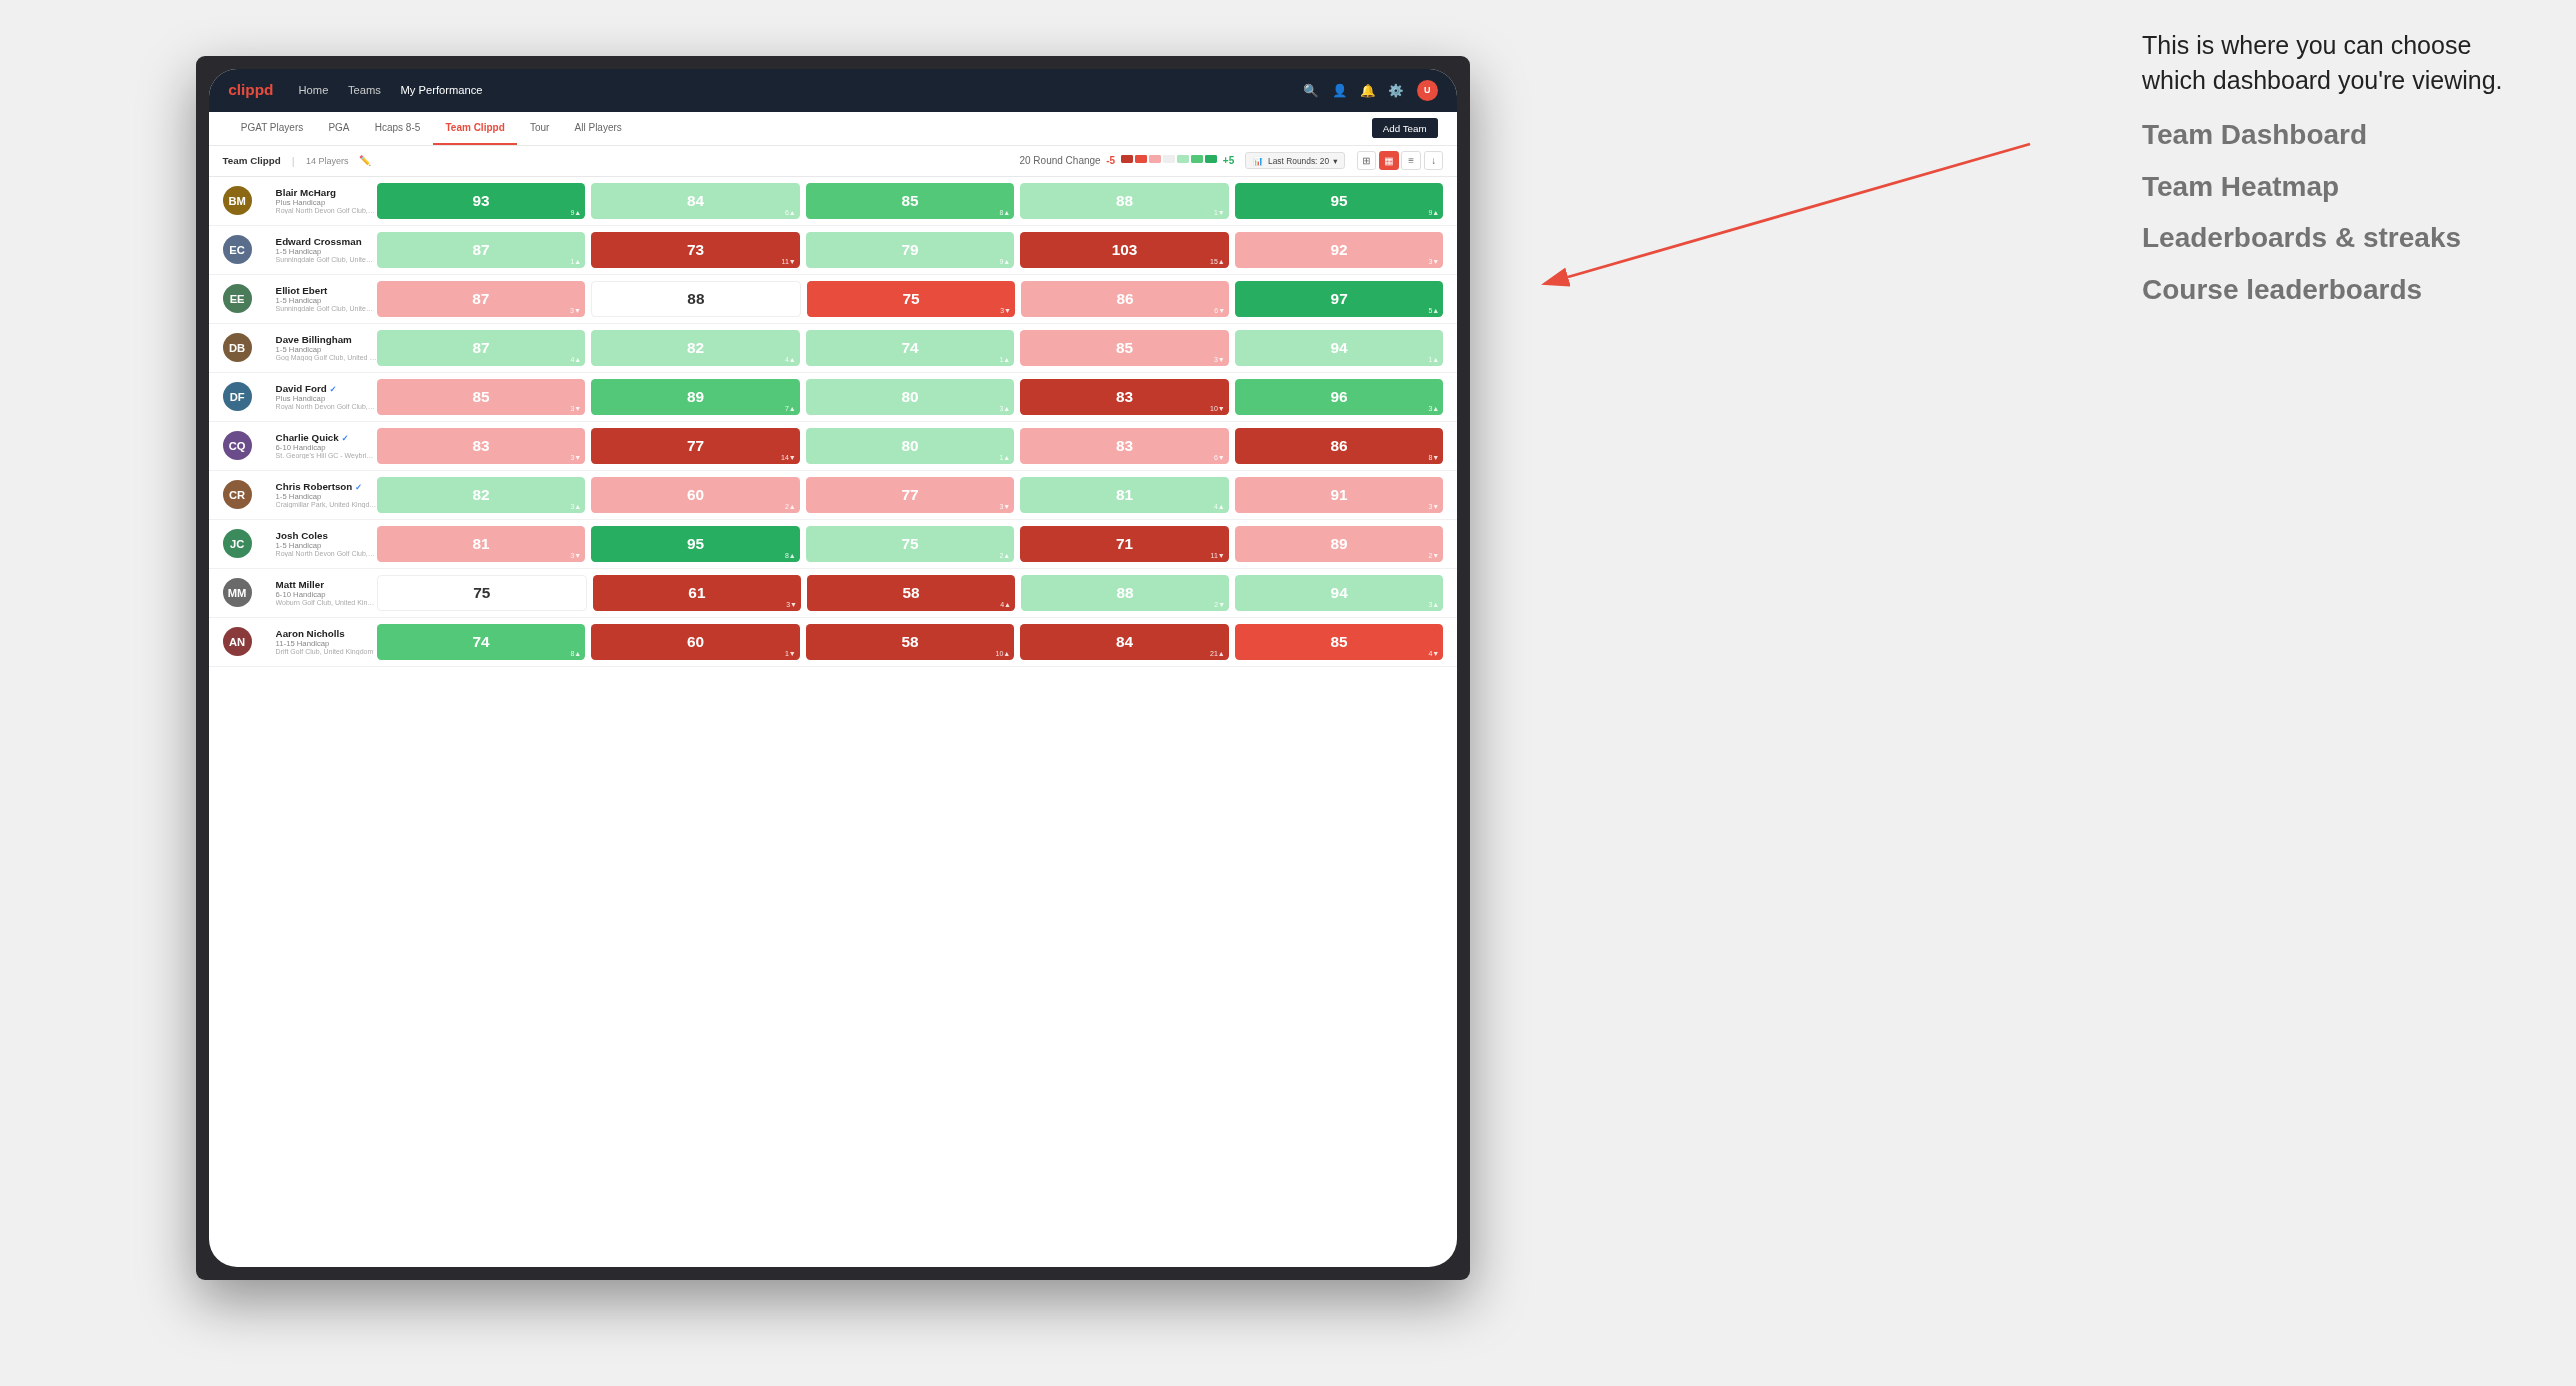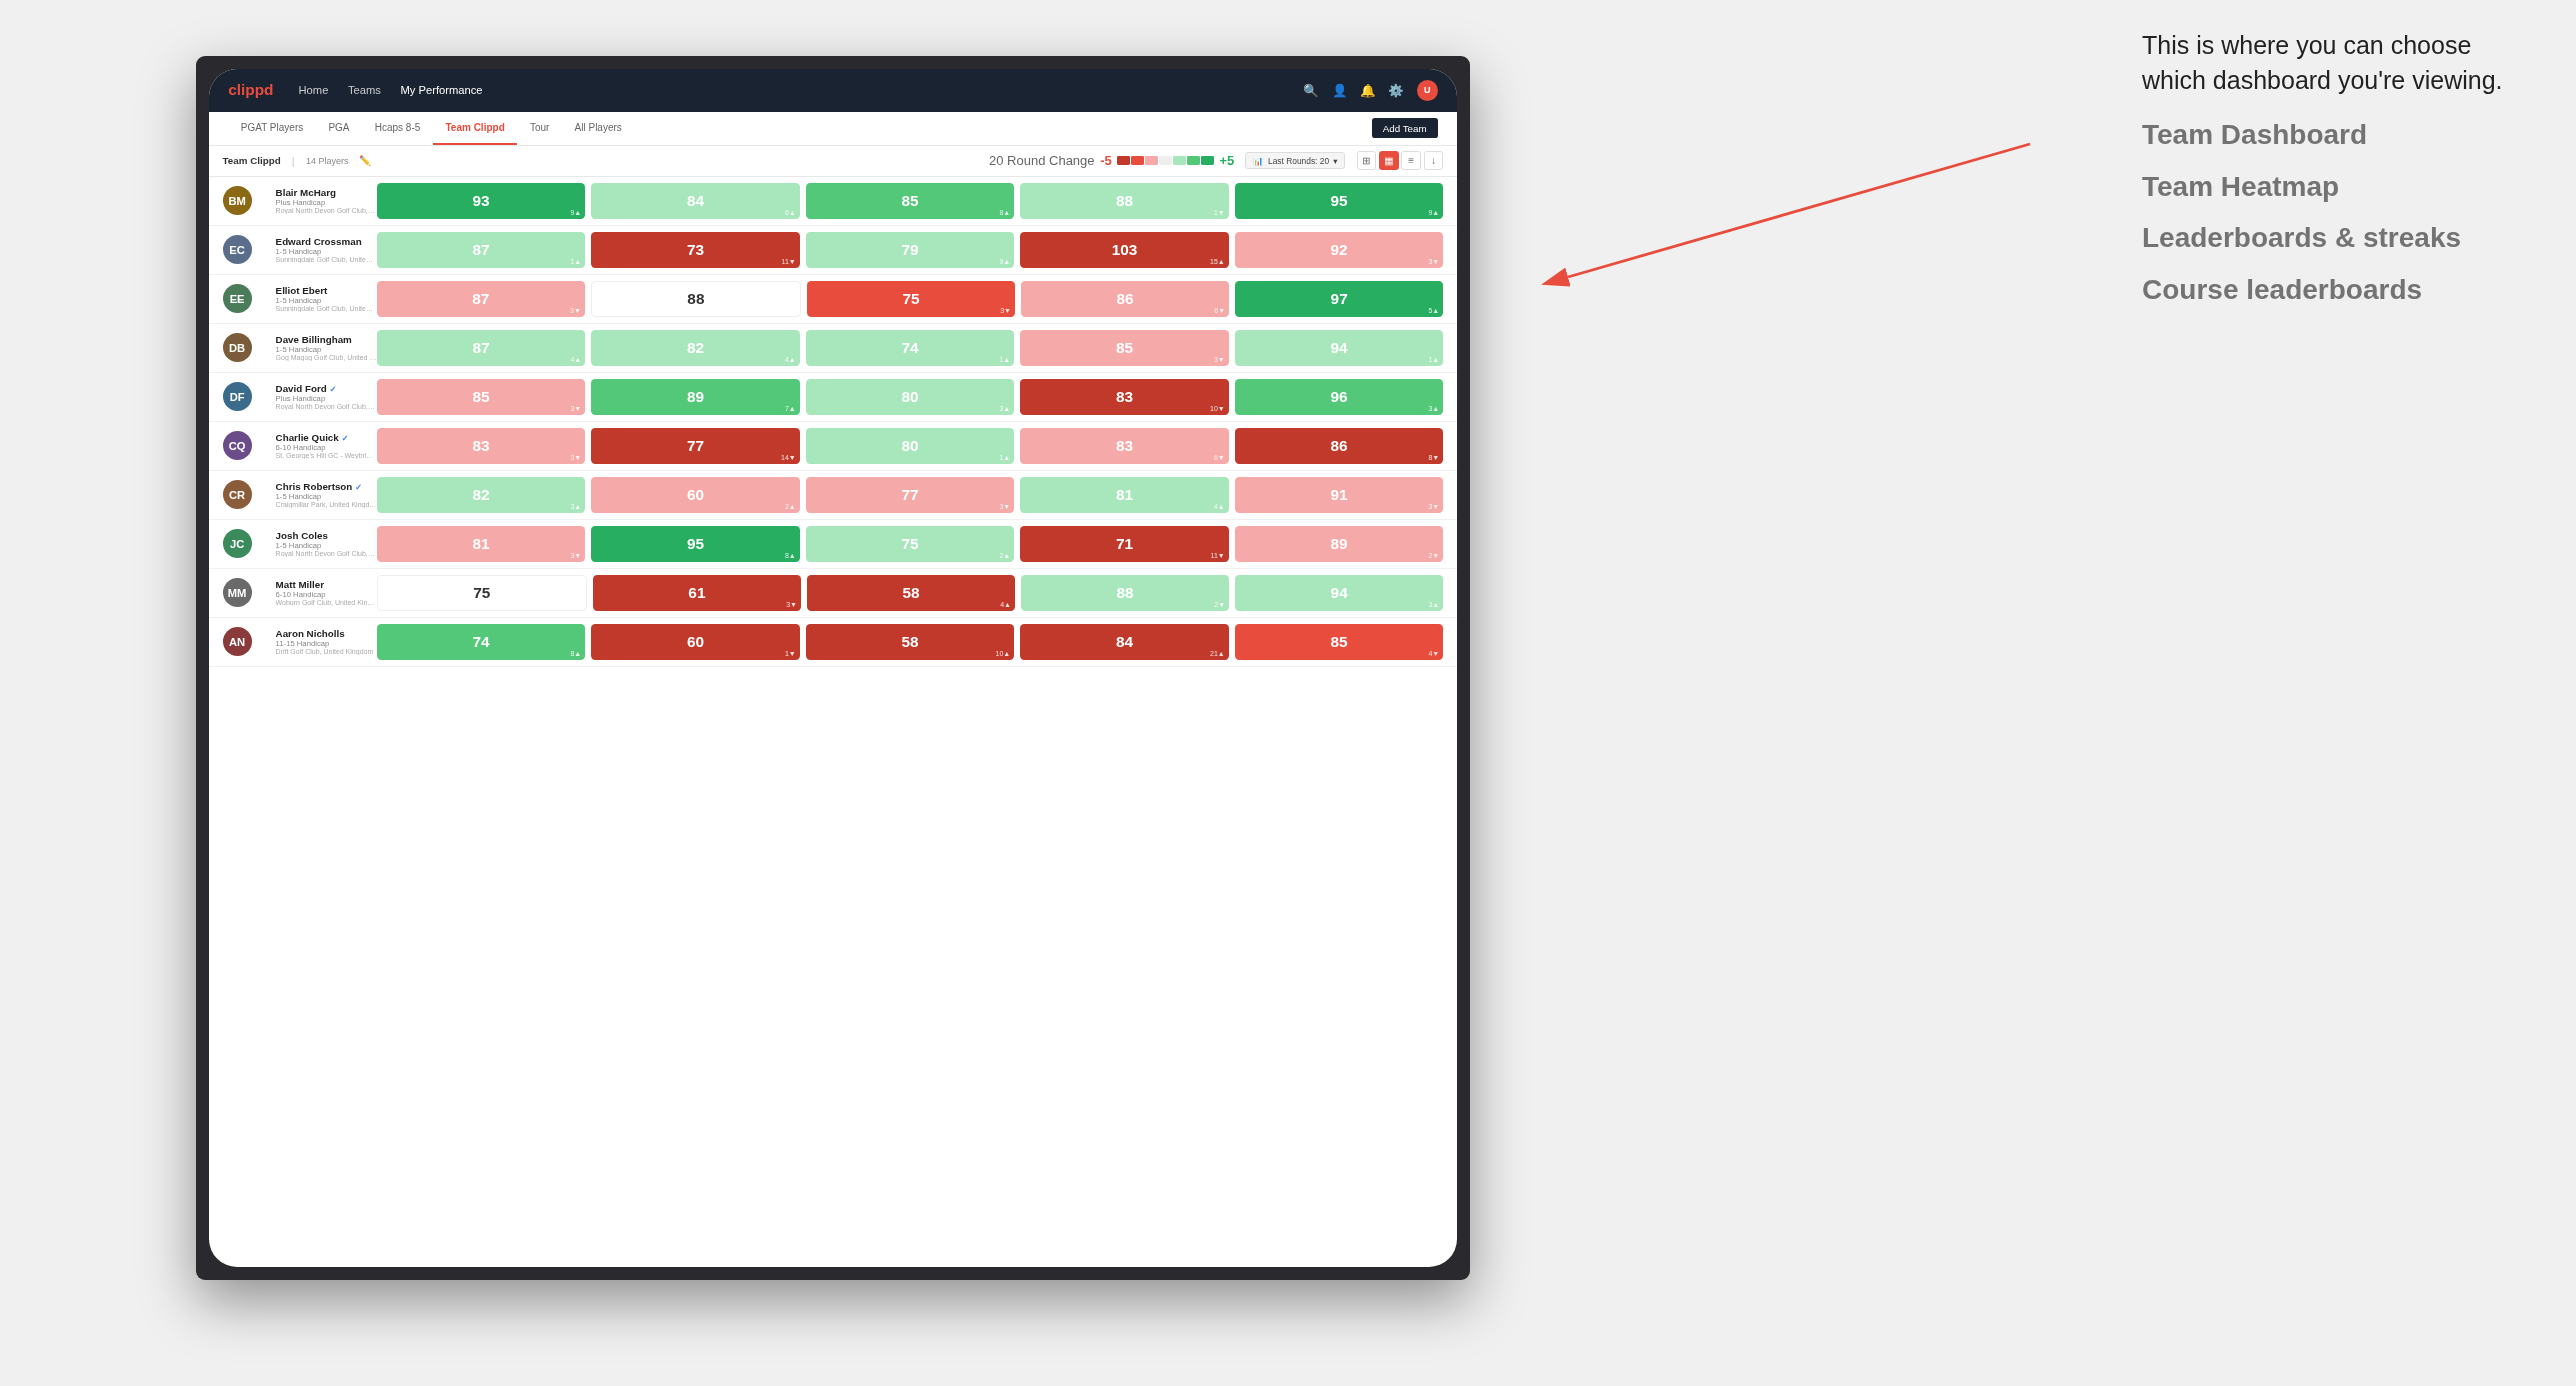--- a/index.html
+++ b/index.html
@@ -166,23 +166,23 @@
       color: #888;
     }
     .edit-icon {
       color: #aaa;
       font-size: 9.8px;
       cursor: pointer;
     }
     .round-change {
       margin-left: auto;
       display: flex;
-      align-items: center;
+      align-items: flex-start;
       gap: 5.6px;
-      font-size: 13px;
+      font-size: 10px;
       color: #666;
     }
     .heatmap-bar {
       display: flex;
       align-items: center;
       gap: 1.4px;
     }
     .heatmap-seg {
       height: 8.4px;
       width: 12.6px;

